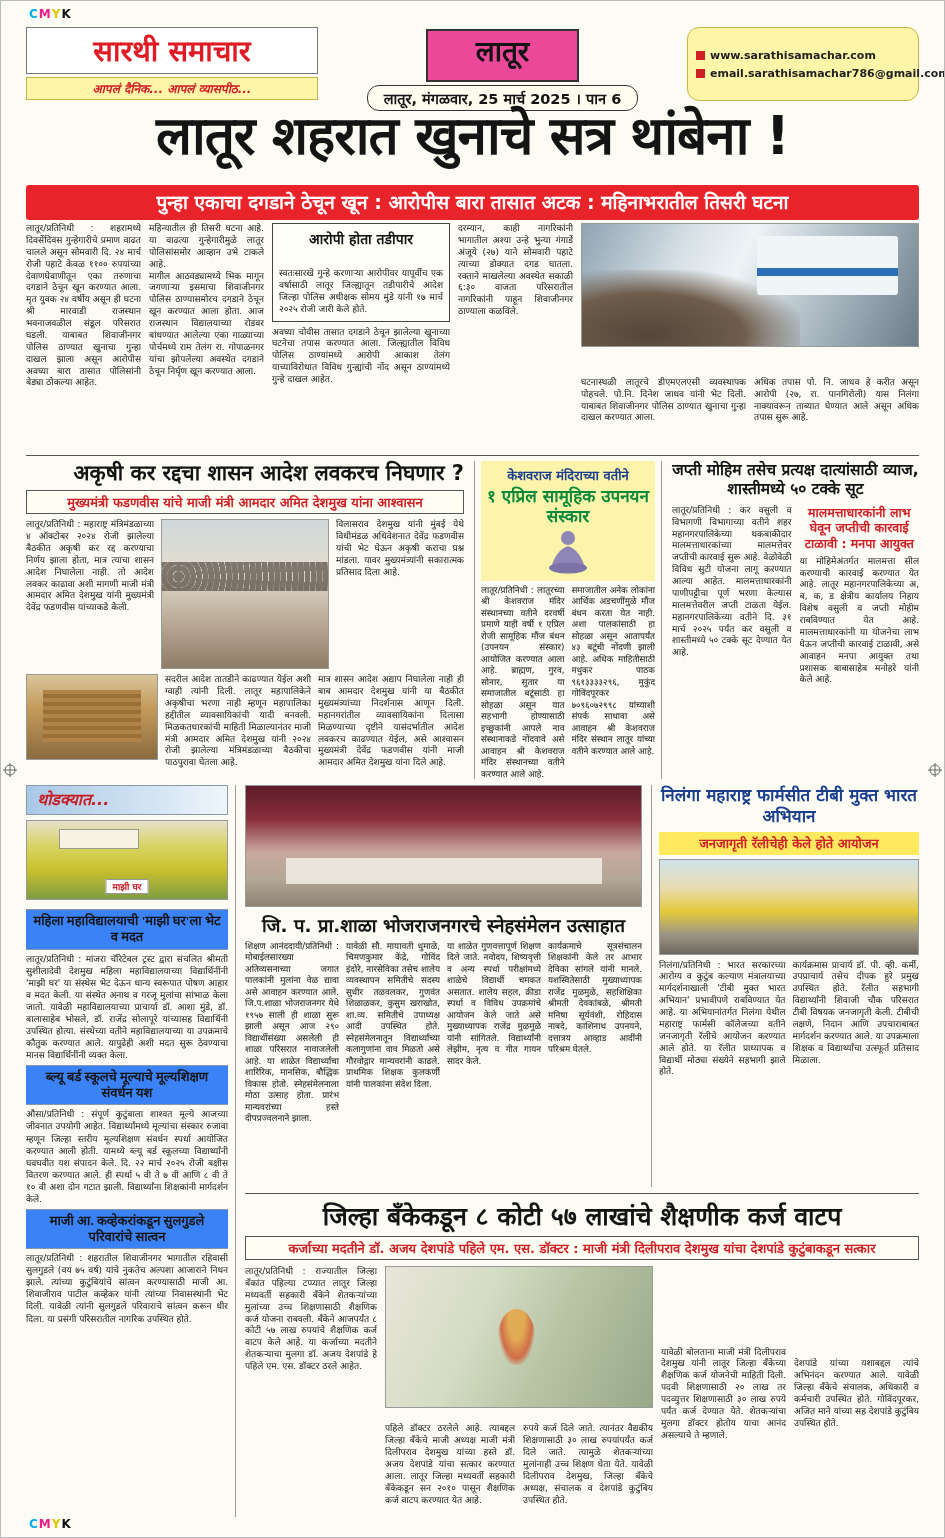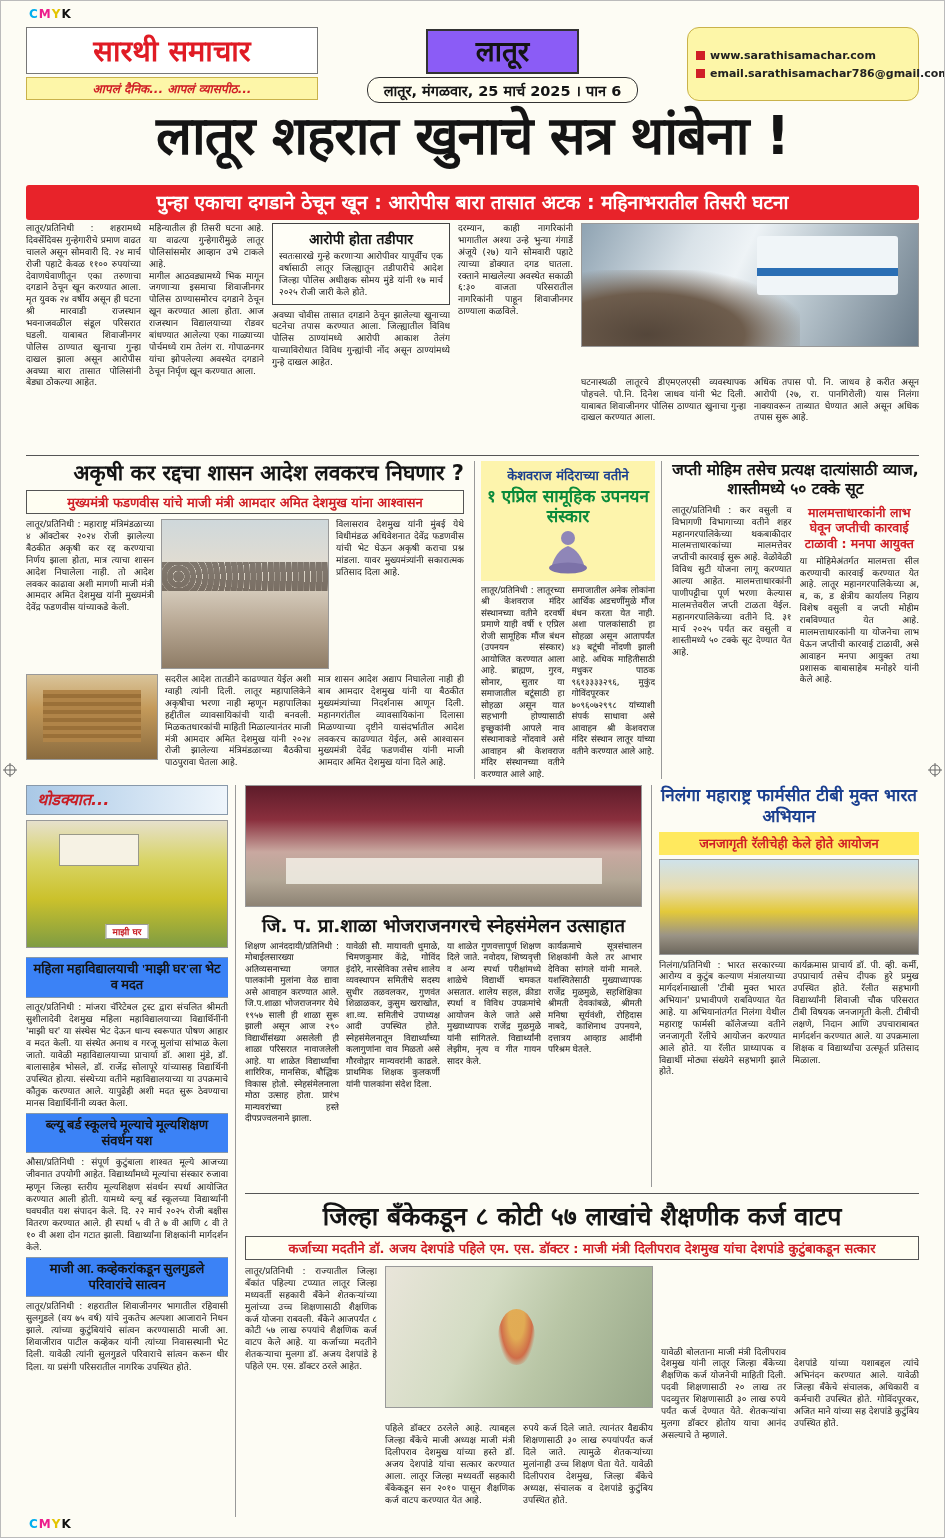--- a/index.html
+++ b/index.html
@@ -20,34 +20,34 @@
   .cmyk-bottom { bottom:6px; }
   .cmyk .c{color:#00aeef}.cmyk .m{color:#ec1e8c}.cmyk .y{color:#e3c400}.cmyk .k{color:#111}
   .regmark { position:absolute; top:762px; }
   .regmark.left { left:2px; } .regmark.right { right:2px; }
   
   .masthead { position:absolute; top:26px; left:25px; right:25px; height:74px; display:flex; gap:10px; }
   .mast-left { width:292px; display:flex; flex-direction:column; }
   .paper-name { border:1px solid #777; background:#fff; color:#e01b24; font-size:29px; font-weight:bold; text-align:center; padding:2px 0 4px; }
   .tagline { margin-top:3px; border:1px solid #c9b24a; background:#fdf6a8; color:#d01f26; font-weight:bold; font-style:italic; font-size:12px; text-align:center; padding:2px 0; }
   .mast-center { flex:1; text-align:center; padding-top:2px; }
-  .edition { display:inline-block; border:2px solid #333; background:#8b5cf6; font-size:28px; font-weight:bold; padding:0 48px 3px; }
+  .edition { display:inline-block; border:2px solid #333; background:#ec4899; font-size:28px; font-weight:bold; padding:0 48px 11px; }
   .dateline { display:block; margin:3px auto 0; border:1px solid #333; border-radius:12px; background:#fffdf0; font-size:14.5px; font-weight:bold; padding:2px 16px; width:fit-content; }
   .mast-right { width:232px; background:#fdf6a8; border:1px solid #c9b24a; border-radius:12px; padding:8px 8px; display:flex; flex-direction:column; justify-content:center; gap:5px; }
   .contact-row { display:flex; align-items:center; gap:5px; font-size:11px; font-weight:bold; color:#222; }
   .contact-ic { width:9px; height:9px; background:#d01f26; flex:0 0 auto; }
   
   .main-headline { position:absolute; top:102px; left:25px; right:25px; height:76px; text-align:center; font-size:53px; font-weight:900; letter-spacing:-1px; line-height:1.25; overflow:hidden; }
   .red-bar { position:absolute; top:184px; left:25px; right:25px; background:#e8232a; color:#fff; font-weight:bold; font-size:19px; text-align:center; padding:4px 0 5px; border-radius:3px; }
   .lead-sec { position:absolute; top:222px; left:25px; right:25px; height:226px; display:flex; gap:8px; }
   .col { font-size:9px; line-height:1.32; text-align:justify; white-space:pre-line; overflow:hidden; }
   .lead-sec > .col { width:115px; flex:0 0 auto; }
   .lead-mid { width:178px; flex:0 0 auto; display:flex; flex-direction:column; gap:5px; }
   .tadipar-box { border:1.5px solid #444; padding:5px 6px; background:#fffef7; }
-  .tadipar-box .box-title { font-size:14px; font-weight:bold; text-align:center; margin-bottom:3px; }
+  .tadipar-box .box-title { font-size:14px; font-weight:bold; text-align:center; margin-bottom:20px; }
   .tadipar-box .box-body { font-size:9px; line-height:1.32; text-align:justify; }
   .lead-mid > .col { flex:1; }
   .lead-right { flex:1; display:flex; flex-direction:column; gap:5px; }
   .photo { position:relative; overflow:hidden; border:1px solid #999; }
   .lead-photo { height:124px; background:linear-gradient(115deg,#8fa3b2 0%,#d9e2e8 30%,#eef3f6 45%,#b9c6ce 65%,#6b7c8a 100%); }
   .lead-photo .van { position:absolute; right:6%; top:10%; width:42%; height:48%; background:#f0f5f8; border-radius:3px; }
   .lead-photo .van-stripe { position:absolute; right:6%; top:36%; width:42%; height:7%; background:#2b6fb5; }
   .lead-photo .crowd { position:absolute; left:-5%; bottom:-8%; width:70%; height:70%; background:radial-gradient(ellipse at 35% 75%, #54463a 0%, #6e5d4d 45%, rgba(110,93,77,0) 75%); }
   .mini-cols { display:flex; gap:8px; flex:1;align-items:center; }
   .mini-cols .col { flex:1; }
@@ -74,21 +74,21 @@
   .japti { flex:1; }
   .japti h3 { font-size:15.5px; font-weight:900; text-align:center; line-height:1.25; margin-bottom:5px; }
   .jcols { display:flex; gap:8px; height:262px; }
   .jcols .col { flex:1; }
   .jcol-wrap { flex:1; display:flex; flex-direction:column; }
   .red-sub { color:#d01f26; font-weight:bold; font-size:12.5px; line-height:1.25; text-align:center; margin-bottom:4px; }
   
   .lower { position:absolute; top:784px; left:25px; right:25px; height:732px; display:flex; gap:9px; }
   .sidebar { width:210px; flex:0 0 auto; border-right:1px solid #999; padding-right:7px; display:flex; flex-direction:column; }
   .thodkyat { background:linear-gradient(90deg,#a9c8e6,#eef5fb); border:1px solid #8899aa; color:#c81e25; font-weight:bold; font-style:italic; font-size:16px; padding:2px 10px 4px; }
-  .children-photo { height:128px; margin:5px 0; background:linear-gradient(180deg,#e6e0cc 0%,#d8d464 32%,#cbc12c 62%,#7f9c42 100%); }
+  .children-photo { height:80px; margin:5px 0; background:linear-gradient(180deg,#e6e0cc 0%,#d8d464 32%,#cbc12c 62%,#7f9c42 100%); }
   .children-photo .banner { position:absolute; top:10%; left:16%; width:40%; height:26%; background:#f6f2e4; border:1px solid #998; }
   .photo-label { position:absolute; bottom:6%; left:50%; transform:translateX(-50%); background:#fff; border:1px solid #999; color:#c81e25; font-weight:bold; font-size:9px; padding:0 6px; }
   .side-head { background:#3b82f6; border-top:1px solid #8899aa; border-bottom:1px solid #8899aa; font-weight:bold; font-size:13px; line-height:1.25; text-align:center; padding:3px 4px; margin:4px 0 3px;font-family:Liberation Serif, serif; }
   .side-body { font-size:9px; line-height:1.34; text-align:justify; white-space:pre-line; overflow:hidden; flex:0 1 auto; }
   .lower-right { flex:1; display:flex; flex-direction:column; gap:6px; }
   .band3 { display:flex; gap:9px; height:402px; }
   .sneh { flex:1; display:flex; flex-direction:column; }
   .stage-photo { height:122px; background:linear-gradient(180deg,#5e1c2a 0%,#8a2f3d 28%,#c9a8a0 55%,#b3a796 78%,#8d8374 100%); }
   .stage-photo .dais { position:absolute; bottom:18%; left:10%; right:10%; height:22%; background:rgba(250,248,240,.75); }
   .sneh h3 { font-size:18.5px; font-weight:900; text-align:center; margin:5px 0 4px; }

